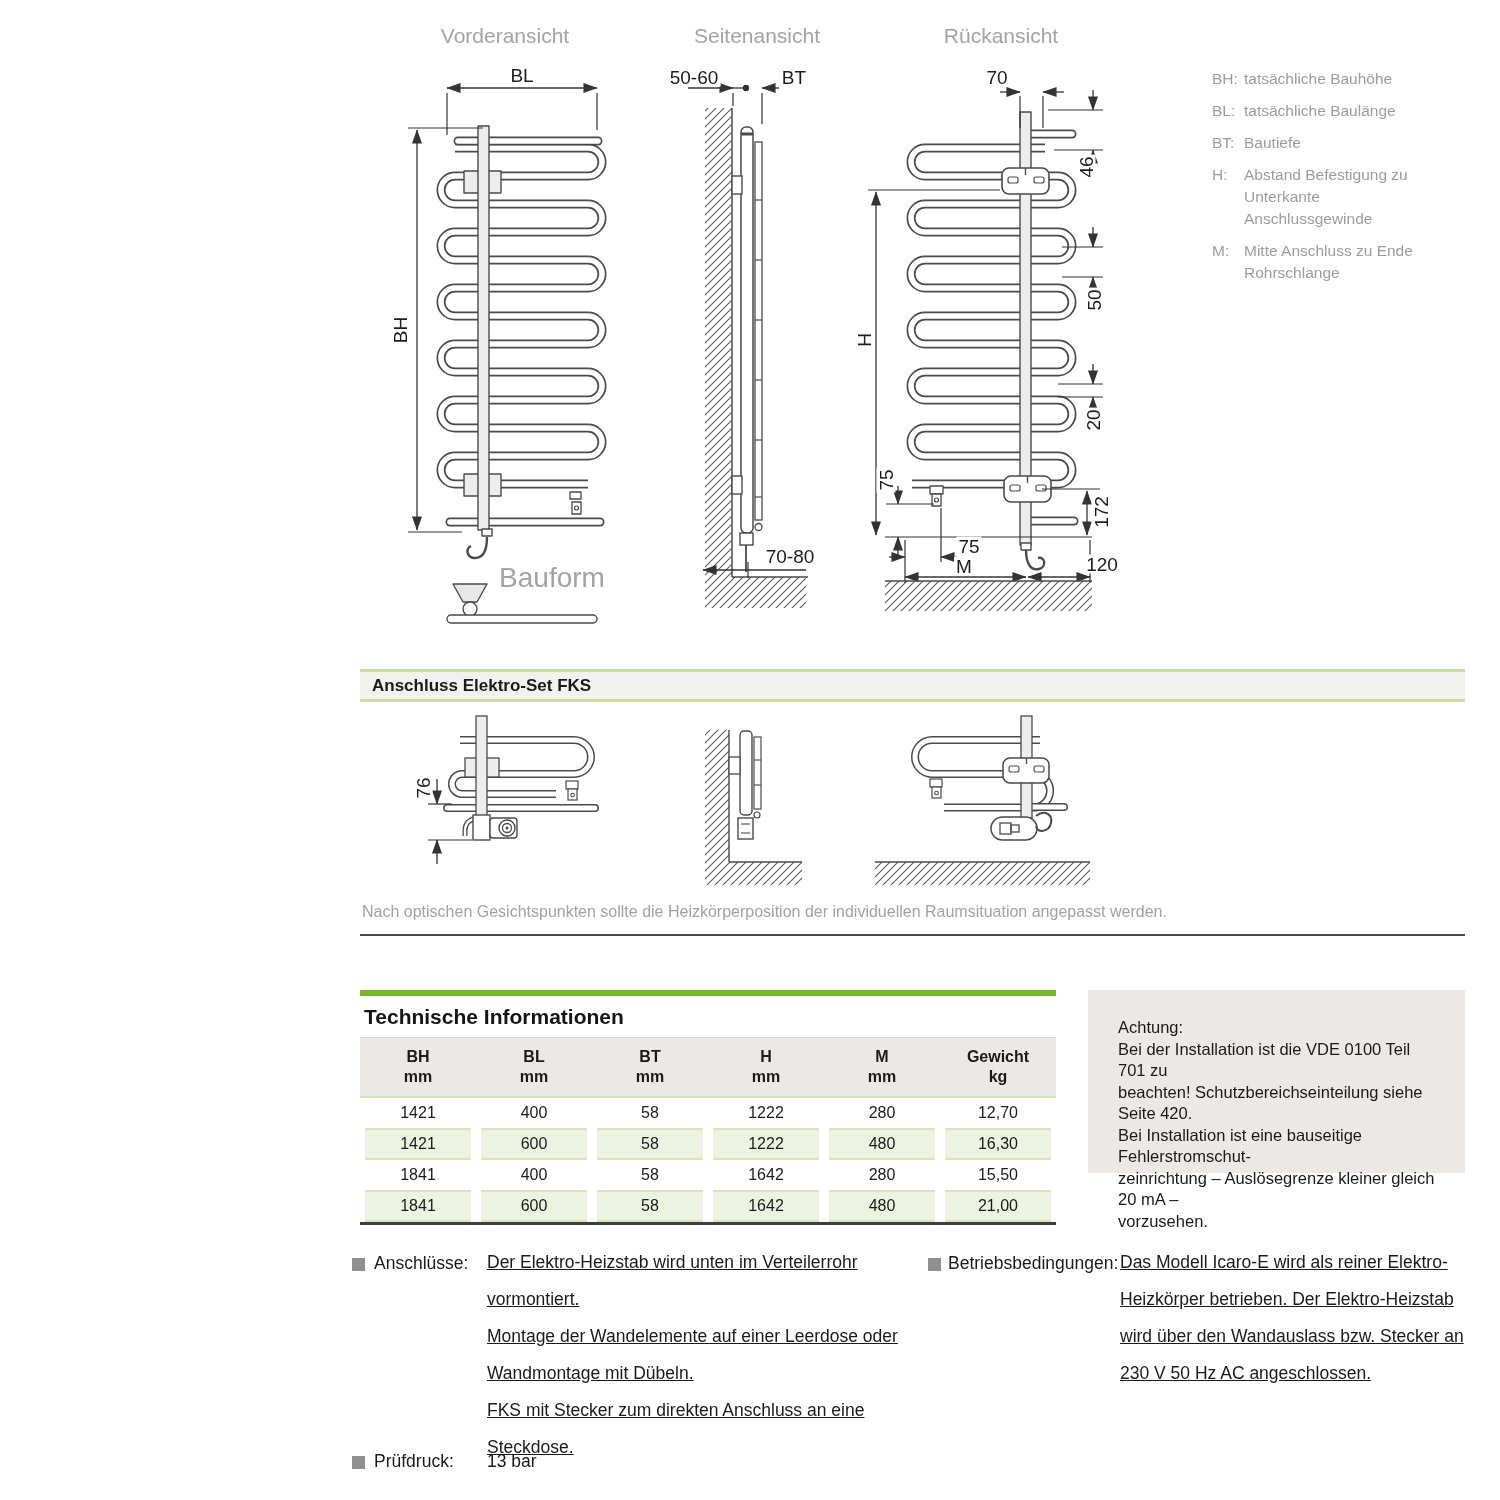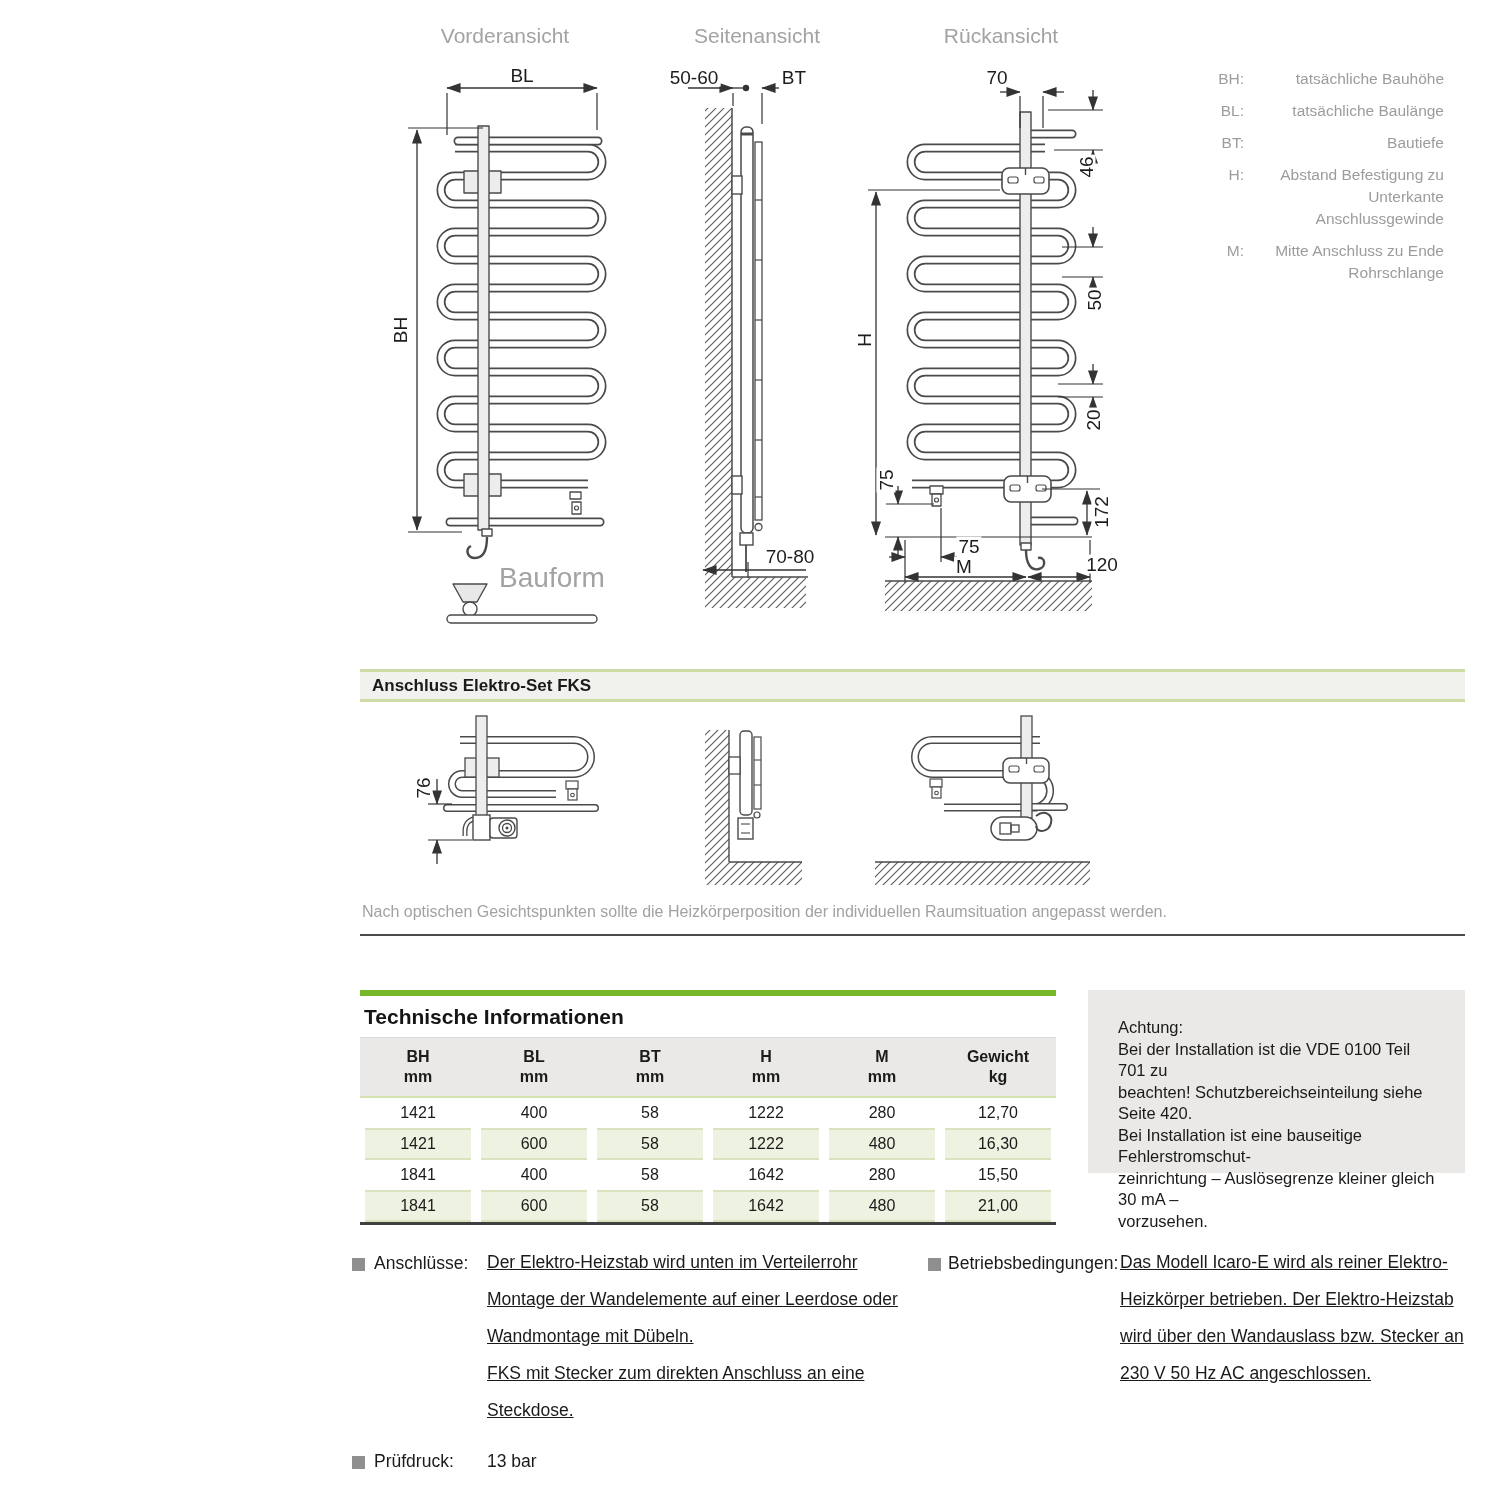--- a/index.html
+++ b/index.html
@@ -7,21 +7,21 @@
         font-family:"Liberation Sans",sans-serif;color:#1b1b1b;}
   .abs{position:absolute;}
   
   .vtitle{position:absolute;transform:translate(-50%,0);font-size:21px;color:#a3a3a3;white-space:nowrap;}
   .dimlbl{position:absolute;transform:translate(-50%,-50%);font-size:19px;color:#1c1c1c;
           white-space:nowrap;line-height:1;background:#fff;padding:0 2px;}
   .rot{transform:translate(-50%,-50%) rotate(-90deg);}
   .graylbl{position:absolute;transform:translate(-50%,-50%);font-size:28px;color:#a3a3a3;white-space:nowrap;}
   
   #legend{position:absolute;left:1212px;top:68px;width:240px;display:flex;flex-direction:column;gap:10px;
-          font-size:15.5px;line-height:22px;color:#9c9c9c;text-align:right;}
+          font-size:15.5px;line-height:22px;color:#9c9c9c;}
   .leg-row{display:flex;}
   .leg-term{width:32px;flex:0 0 32px;}
   .leg-desc{flex:1;max-width:200px;}
   
   #fks-band{position:absolute;left:360px;top:669px;width:1105px;height:27px;background:#f1f1ee;
             border-top:3px solid #ccdca4;border-bottom:3px solid #ccdca4;display:flex;align-items:center;}
   #fks-band span{font-size:17px;font-weight:bold;color:#1a1a1a;padding-left:12px;}
   #fks-note{position:absolute;left:362px;top:903px;width:1100px;font-size:16px;color:#a2a2a2;}
   #fks-rule{position:absolute;left:360px;top:934px;width:1105px;height:2px;background:#4a4a4a;}
   
@@ -381,28 +381,29 @@
         </div>
     </div>
     <div class="botline"></div>
   </div>
 
   <div id="warnbox">
     <div class="wt">Achtung:</div>
     <div>Bei der Installation ist die VDE 0100 Teil 701 zu</div>
     <div>beachten! Schutzbereichseinteilung siehe Seite 420.</div>
     <div>Bei Installation ist eine bauseitige Fehlerstromschut-</div>
-    <div>zeinrichtung – Auslösegrenze kleiner gleich 30 mA –</div>
+    <div>zeinrichtung – Auslösegrenze kleiner gleich 20 mA –</div>
     <div>vorzusehen.</div>
   </div>
 
   <div class="bullet" style="left:352px;top:1258px"></div>
   <div class="spec-label" style="left:374px;top:1253px">Anschlüsse:</div>
   <div class="spec-lines" style="left:487px;top:1244px">
     <div>Der Elektro-Heizstab wird unten im Verteilerrohr</div>
+    <div>vormontiert.</div>
     <div>Montage der Wandelemente auf einer Leerdose oder</div>
     <div>Wandmontage mit Dübeln.</div>
     <div>FKS mit Stecker zum direkten Anschluss an eine</div>
     <div>Steckdose.</div>
   </div>
 
   <div class="bullet" style="left:352px;top:1456px"></div>
   <div class="spec-label" style="left:374px;top:1451px">Prüfdruck:</div>
   <div class="spec-label" style="left:487px;top:1451px">13 bar</div>
 

